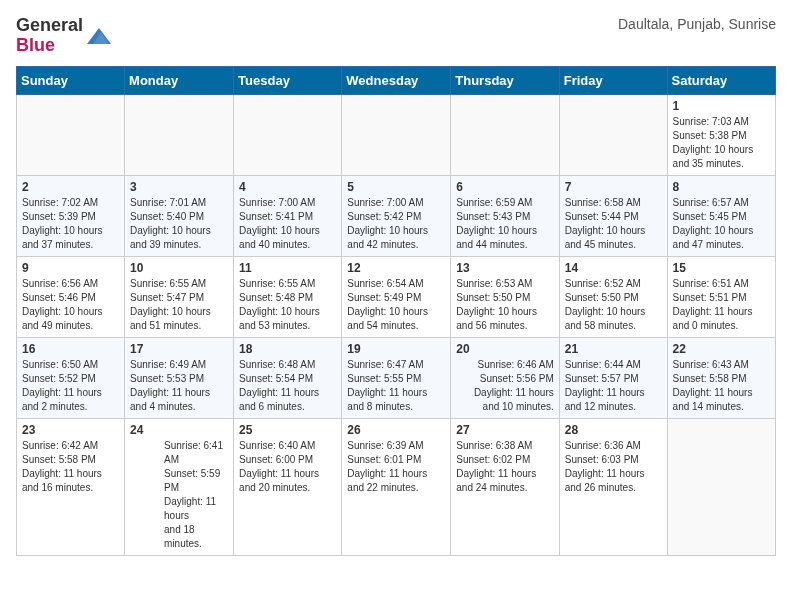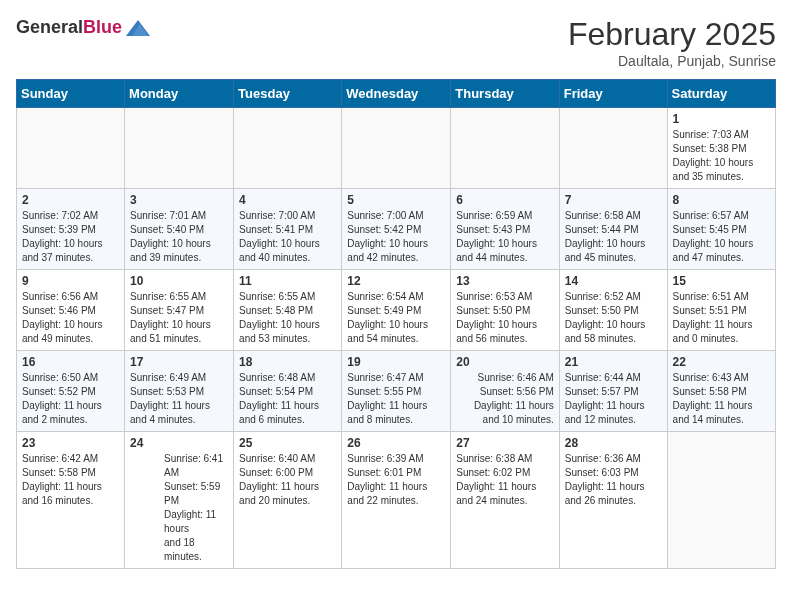--- a/index.html
+++ b/index.html
@@ -15,21 +15,21 @@
       justify-content: space-between;
       align-items: flex-start;
       margin-bottom: 10px;
     }
     .logo {
       display: flex;
       align-items: center;
     }
     .logo-text {
       display: flex;
-      flex-direction: row;
+      flex-direction: column;
       line-height: 1.1;
     }
     .logo-general {
       font-size: 18px;
       font-weight: bold;
       color: #333;
     }
     .logo-blue {
       font-size: 18px;
       font-weight: bold;
@@ -105,21 +105,20 @@
     <div class="logo-text">
       <span class="logo-general">General</span>
       <span class="logo-blue">Blue</span>
     </div>
     <svg class="logo-icon" viewBox="0 0 24 24">
       <polygon points="0,20 12,4 24,20" fill="#3a7bbf"></polygon>
       <polygon points="6,20 14,8 22,20" fill="#5a9fd4" opacity="0.6"></polygon>
     </svg>
   </div>
   <div class="title-block">
-    <div class="month-title">February 2025</div>
     <div class="subtitle">Daultala, Punjab, Sunrise</div>
   </div>
 </div>
 
 <table class="calendar">
   <thead>
     <tr>
     <th>Sunday</th>
         <th>Monday</th>
         <th>Tuesday</th>

